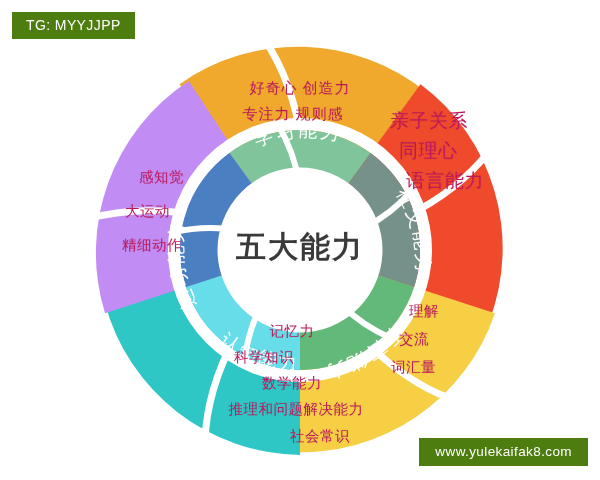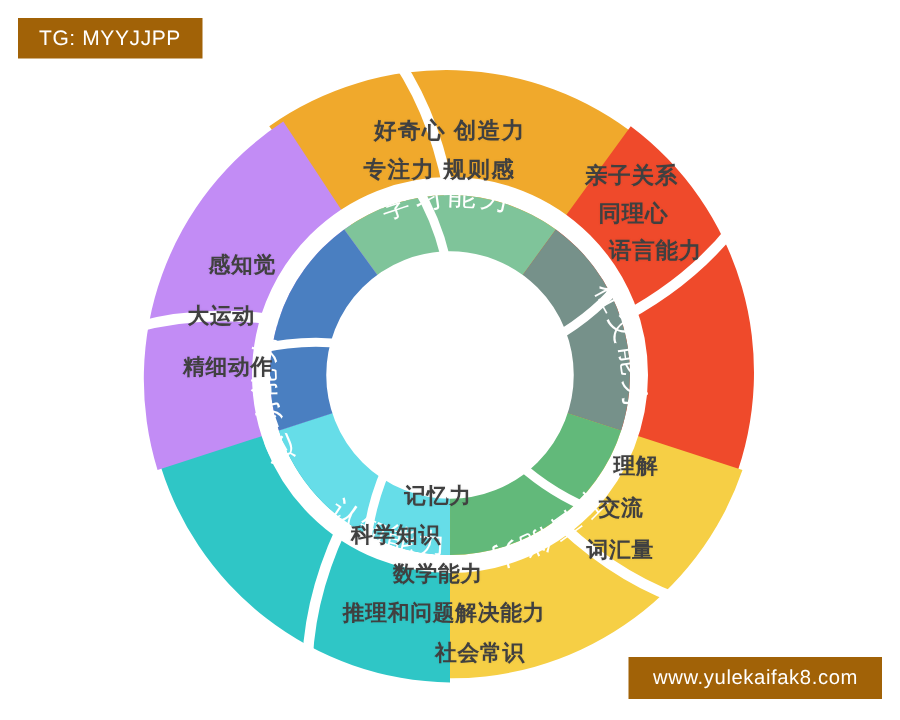--- a/index.html
+++ b/index.html
@@ -8,47 +8,46 @@
     width:600px;height:480px;
     background:#ffffff;
     font-family:"Liberation Sans","DejaVu Sans",sans-serif;
     overflow:hidden;position:relative;
   }
   #stage{position:absolute;left:0;top:0;width:600px;height:480px;}
   svg.wheel{position:absolute;left:0;top:0;width:600px;height:480px;}
 
   .wm{
     position:absolute;
-    background:#a16207;
+    background:#4d7c0f;
     color:#ffffff;
     font-size:14px;
     letter-spacing:.4px;
     display:flex;align-items:center;justify-content:center;
     white-space:nowrap;
   }
   #wm-top{left:12px;top:12px;padding:5px 14px 6px 14px;}
   #wm-bottom{right:12px;bottom:14px;padding:6px 16px 7px 16px;font-size:13.5px;}
 
   .seg-text{
     position:absolute;
-    color:#404040;
+    color:#be185d;
     line-height:1.32;
     white-space:nowrap;
     text-shadow:0 0 2px rgba(0,0,0,.08);
     pointer-events:none;
-    font-weight:bold;
   }
   .seg-text div{white-space:nowrap;}
 
   
   #ot-learning{left:300px;top:78px;transform:translateX(-50%);font-size:15px;text-align:center;}
   #ot-learning div:nth-child(1){letter-spacing:1px;}
   #ot-learning div:nth-child(2){letter-spacing:1px;margin-top:6px;margin-left:-14px;}
 
-  #ot-social{left:390px;top:108px;font-size:15px;text-align:left;}
+  #ot-social{left:390px;top:108px;font-size:19px;text-align:left;}
   #ot-social div{margin-bottom:5px;letter-spacing:.5px;}
   #ot-social div:nth-child(2){margin-left:9px;}
   #ot-social div:nth-child(3){margin-left:16px;}
   #ot-social div:nth-child(4){margin-left:21px;}
   #ot-social div:nth-child(5){margin-left:22px;}
 
   #ot-language{left:409px;top:302px;font-size:14.5px;text-align:left;}
   #ot-language div{margin-bottom:9px;letter-spacing:.5px;}
   #ot-language div:nth-child(2){margin-left:-10px;}
   #ot-language div:nth-child(3){margin-left:-18px;}
@@ -152,20 +151,21 @@
       <textPath href="#arcLanguage" startOffset="14%">语言能力</textPath>
     </text>
     <text class="inner-txt">
       <textPath href="#arcCognitive" startOffset="26%">认知能力</textPath>
     </text>
     <text class="inner-txt">
       <textPath href="#arcMotor" startOffset="20%">运动能力</textPath>
     </text>
   </svg>
 
+  <div id="center-label">五大能力</div>
 
   <div class="seg-text" id="ot-learning">
     <div>好奇心  创造力</div>
     <div>专注力   规则感</div>
   </div>
 
   <div class="seg-text" id="ot-social">
     <div>亲子关系</div>
     <div>同理心</div>
     <div>语言能力</div>

